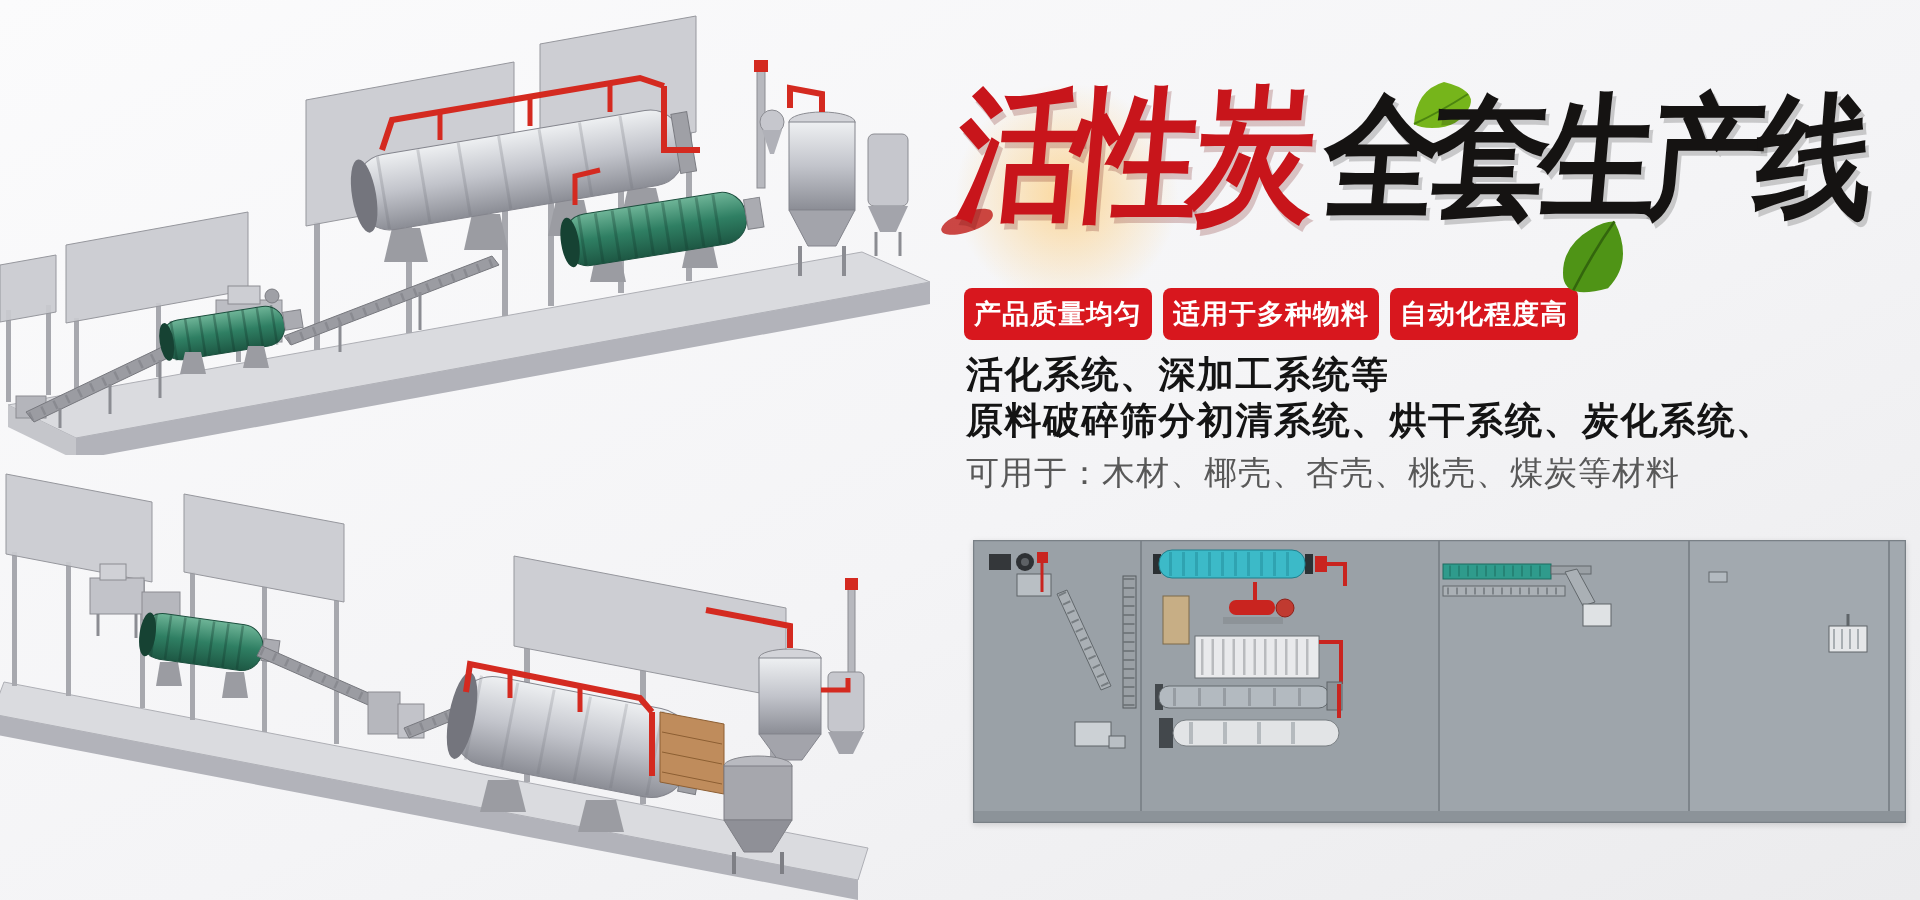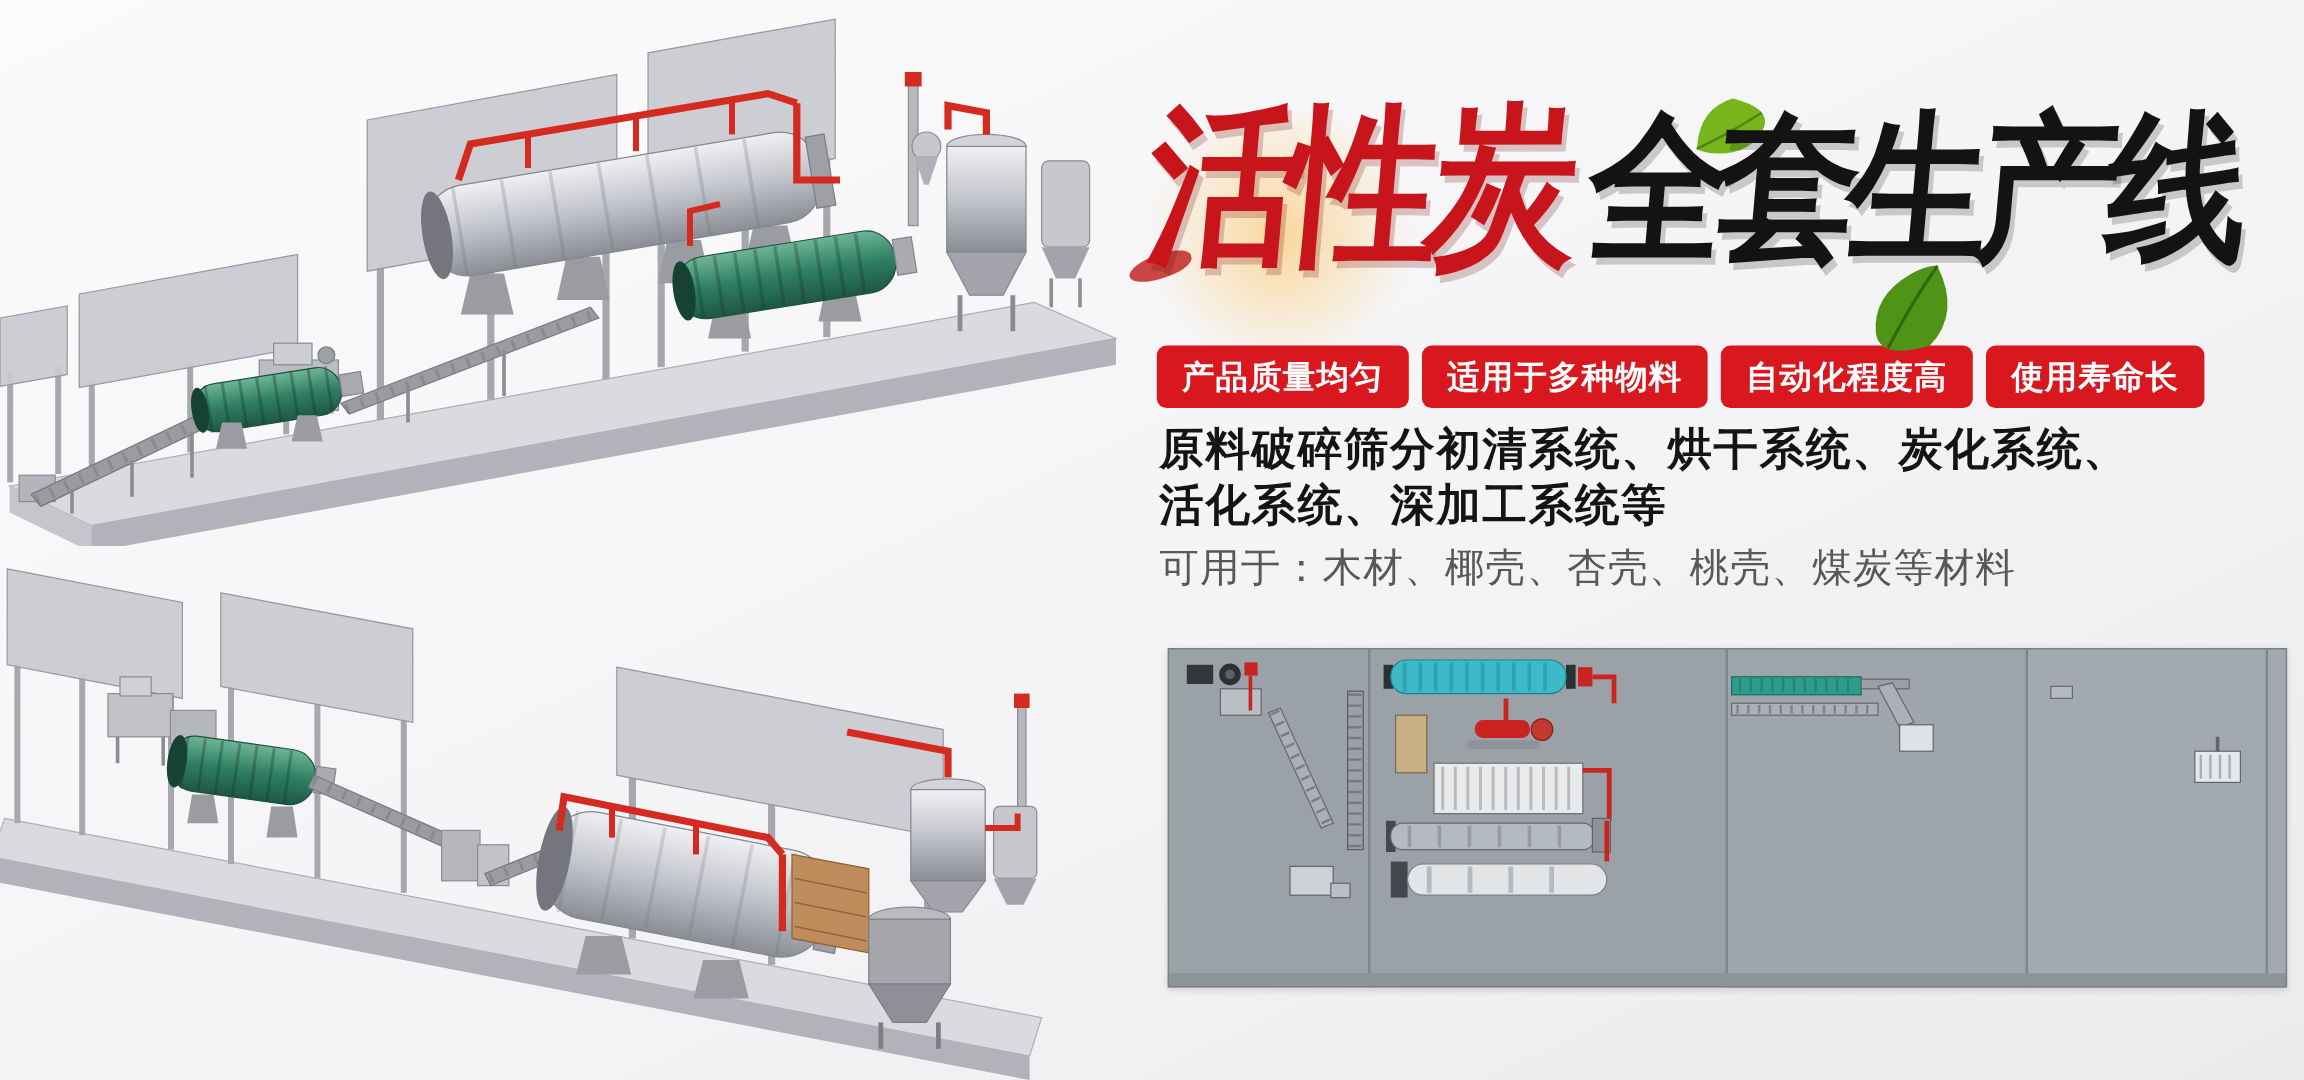--- a/index.html
+++ b/index.html
@@ -21,21 +21,21 @@
   .t-red{font-size:126px;color:#c8151b;text-shadow:4px 5px 0 rgba(110,10,8,.22)}
   .t-black{font-size:118px;color:#151312;margin-left:18px;text-shadow:4px 5px 0 rgba(0,0,0,.18)}
   .leaf{position:absolute}
   .leaf1{left:452px;top:-14px;z-index:0}
   .leaf2{left:588px;top:136px;z-index:2;transform:rotate(150deg)}
   .ink-splash{position:absolute;left:-18px;top:120px;width:54px;height:20px;background:#bf1a16;
         border-radius:60% 40% 55% 45%;transform:rotate(-16deg);opacity:.8;z-index:0}
 
   
   .badges{position:absolute;left:964px;top:288px;display:flex;gap:11px}
-  .badge{display:inline-flex;align-items:center;height:52px;padding:0 21px;background:#d8171e;
+  .badge{display:inline-flex;align-items:center;height:52px;padding:0 10px;background:#d8171e;
         color:#fff;font-size:27px;font-weight:700;border-radius:8px;letter-spacing:1px}
 
   
   .desc{position:absolute;left:966px;top:352px}
   .d-bold{margin:0;font-size:37px;font-weight:800;color:#141414;line-height:46px;letter-spacing:1.5px}
   .d-gray{margin:9px 0 13px;font-size:33px;font-weight:400;color:#585858;line-height:40px;letter-spacing:1px}
 
   
   .schematic{position:absolute;left:973px;top:540px;width:933px;height:283px;box-shadow:0 2px 6px rgba(0,0,0,.15)}
   .schematic svg{width:100%;height:100%;display:block}
@@ -297,26 +297,25 @@
     <svg class="leaf leaf2" width="92" height="70" viewBox="0 0 70 54">
       <path d="M4,46 Q6,12 34,4 Q66,12 60,28 Q50,50 22,50 Q10,50 4,46 Z" fill="#4f9416"></path>
       <path d="M4,46 Q30,34 58,16" stroke="#33660d" stroke-width="2" fill="none"></path>
     </svg>
   </div>
 
   <div class="badges">
     <span class="badge">产品质量均匀</span>
     <span class="badge">适用于多种物料</span>
     <span class="badge">自动化程度高</span>
-    <span class="badge">使用寿命长</span>
   </div>
 
   <div class="desc">
+    <p class="d-bold">活化系统、深加工系统等</p>
     <p class="d-bold">原料破碎筛分初清系统、烘干系统、炭化系统、</p>
-    <p class="d-bold">活化系统、深加工系统等</p>
     <p class="d-gray">可用于：木材、椰壳、杏壳、桃壳、煤炭等材料</p>
   </div>
 
   <div class="schematic">
     <svg viewBox="0 0 933 283">
       <rect x="0" y="0" width="933" height="283" fill="#9aa1a7"></rect>
       <rect x="466" y="0" width="250" height="283" fill="#9ea5ab"></rect>
       <rect x="716" y="0" width="217" height="283" fill="#a2a9af"></rect>
       <g stroke="#7e858b" stroke-width="2">
         <line x1="168" y1="0" x2="168" y2="283"></line>

